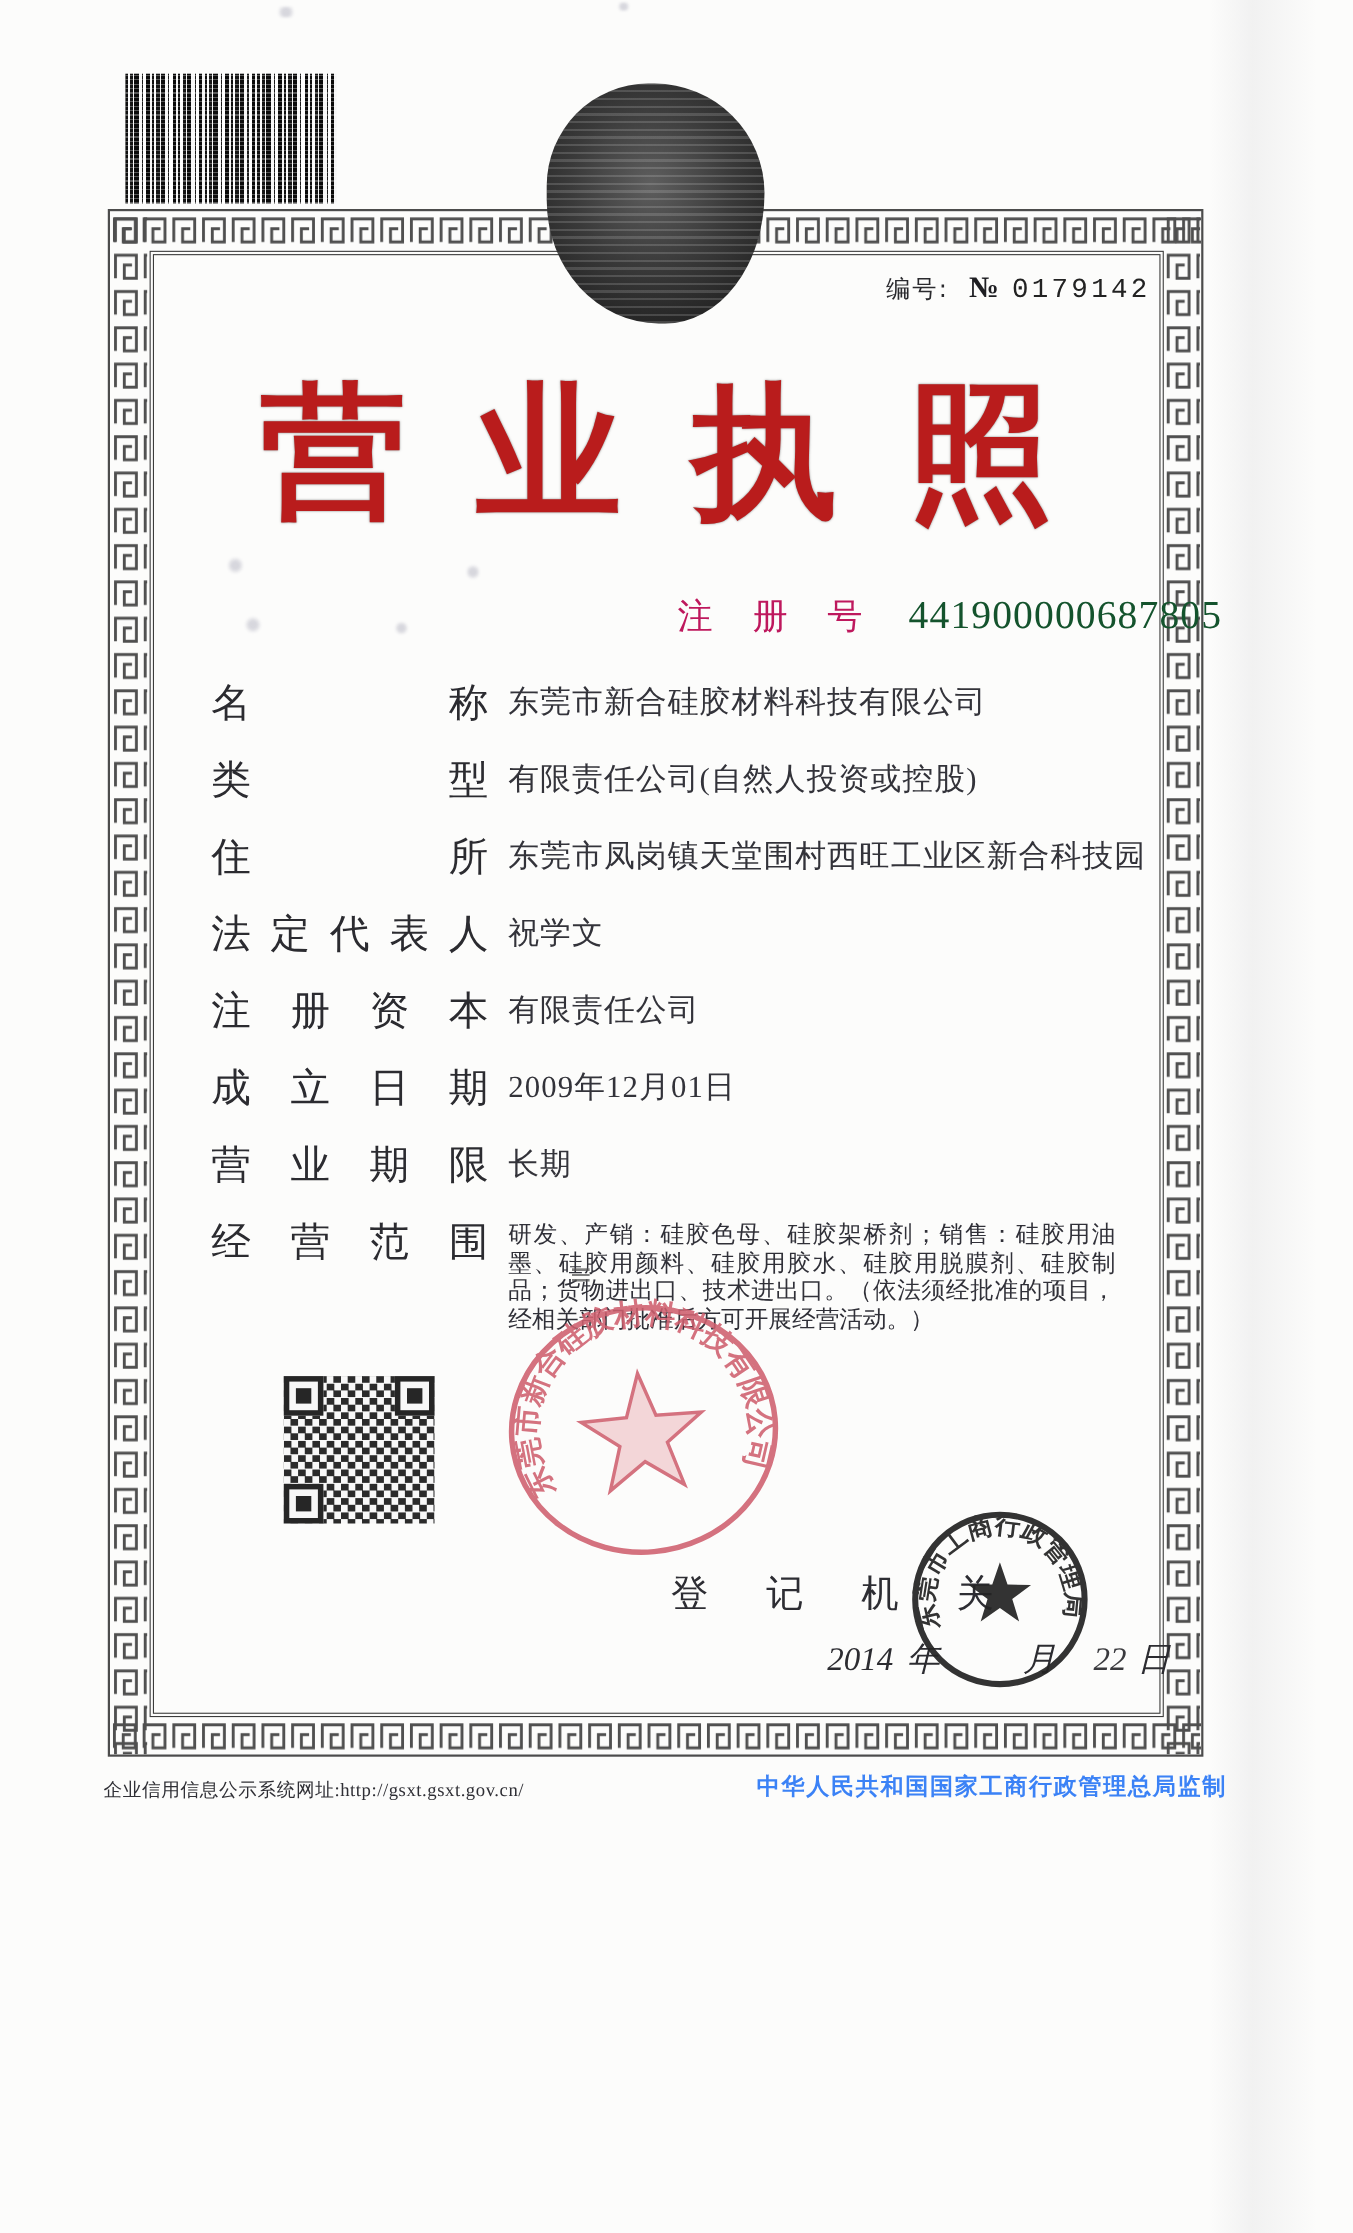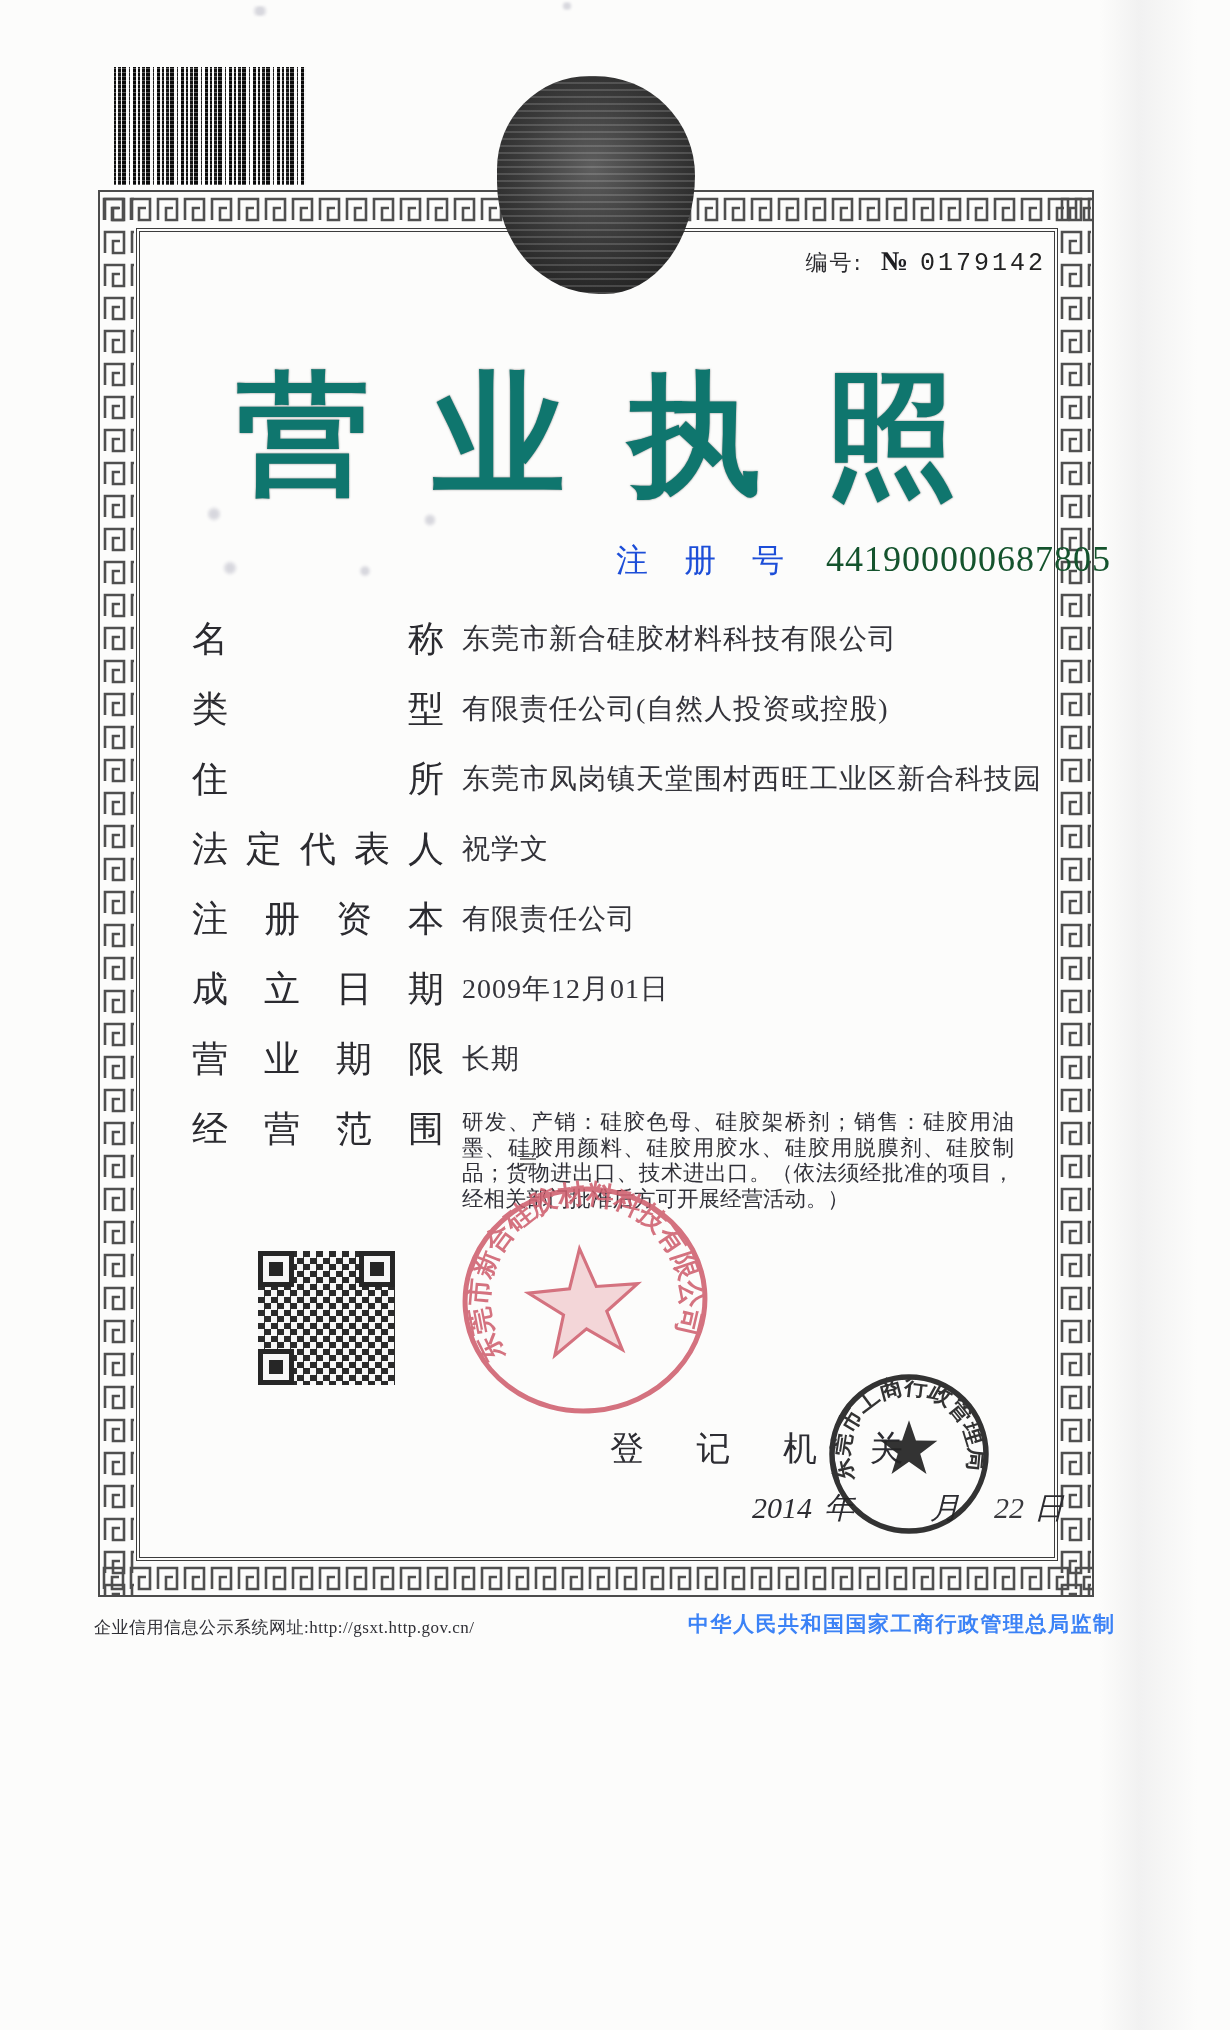--- a/index.html
+++ b/index.html
@@ -29,25 +29,25 @@
 
   
   .serial{left:560px;top:246px;width:486px;text-align:right;z-index:3;}
   .serial-label{font-family:"DejaVu Sans","Liberation Sans",sans-serif;font-size:22px;letter-spacing:2px;color:#2a2a2e;}
   .serial-sym{font-size:27px;font-weight:bold;margin-left:14px;color:#1e1e22;}
   .serial-num{font-family:"Liberation Mono","DejaVu Sans Mono",monospace;font-size:25px;letter-spacing:3px;margin-left:8px;color:#222;}
 
   
   .title{left:140px;top:336px;width:914px;text-align:center;z-index:3;
     font-family:"DejaVu Sans","Liberation Sans",sans-serif;font-weight:900;font-size:132px;line-height:150px;
-    letter-spacing:64px;margin-left:0;text-indent:64px;color:#0f766e;text-shadow:0 0 2px rgba(45,45,45,.65);margin-top:23px;}
+    letter-spacing:64px;margin-left:0;text-indent:64px;color:#b91c1c;text-shadow:0 0 2px rgba(45,45,45,.65);}
 
   
   .regno{left:616px;top:538px;z-index:3;white-space:nowrap;}
-  .regno-label{font-size:32px;letter-spacing:14px;color:#1d4ed8;font-weight:500;}
+  .regno-label{font-size:32px;letter-spacing:14px;color:#be185d;font-weight:500;}
   .regno-value{font-size:36px;letter-spacing:1px;margin-left:24px;color:#14532d;}
 
   
   .rows{left:192px;top:616px;width:850px;z-index:3;}
   .row{display:flex;align-items:flex-start;height:70px;}
   .row-scope{height:auto;}
   .row-label{width:252px;flex:0 0 252px;font-size:36px;font-weight:500;color:#2b2b30;line-height:46px;
     text-align:justify;text-align-last:justify;}
   .row-value{margin-left:18px;font-size:28px;color:#33333a;line-height:46px;letter-spacing:1px;}
   .row-scope .row-value{font-size:21.5px;line-height:25.5px;width:552px;letter-spacing:0;text-align:justify;margin-top:4px;color:#303038;}
@@ -196,21 +196,21 @@
     <defs>
         <path id="arcBlk" d="M 31.6 111.4 A 60 60 0 1 1 140.4 111.4" fill="none"></path>
       </defs>
     <circle cx="86" cy="86" r="77" fill="none" stroke="#242424" stroke-width="5.5"></circle>
     <polygon points="0,-48 -11.2,-15.4 -45.7,-14.8 -18.1,5.9 -28.2,38.8 0,19 28.2,38.8 18.1,5.9 45.7,-14.8 11.2,-15.4" transform="translate(86,82) scale(0.62)" fill="#242424"></polygon>
     <text font-size="23" fill="#242424" font-weight="bold" letter-spacing="2">
       <textPath href="#arcBlk" textLength="232">东莞市工商行政管理局</textPath>
     </text>
   </svg>
 
-  <div class="abs footer-left">企业信用信息公示系统网址:http://gsxt.http.gov.cn/</div>
+  <div class="abs footer-left">企业信用信息公示系统网址:http://gsxt.gsxt.gov.cn/</div>
   <div class="abs footer-right">中华人民共和国国家工商行政管理总局监制</div>
 
   <div class="abs smudge" style="left:207px;top:505px;width:14px;height:18px;"></div>
   <div class="abs smudge" style="left:222px;top:560px;width:16px;height:16px;"></div>
   <div class="abs smudge" style="left:358px;top:565px;width:14px;height:12px;"></div>
   <div class="abs smudge" style="left:424px;top:512px;width:12px;height:16px;"></div>
   <div class="abs smudge" style="left:250px;top:6px;width:20px;height:10px;"></div>
   <div class="abs smudge" style="left:560px;top:2px;width:14px;height:8px;"></div>
 
 </div>

